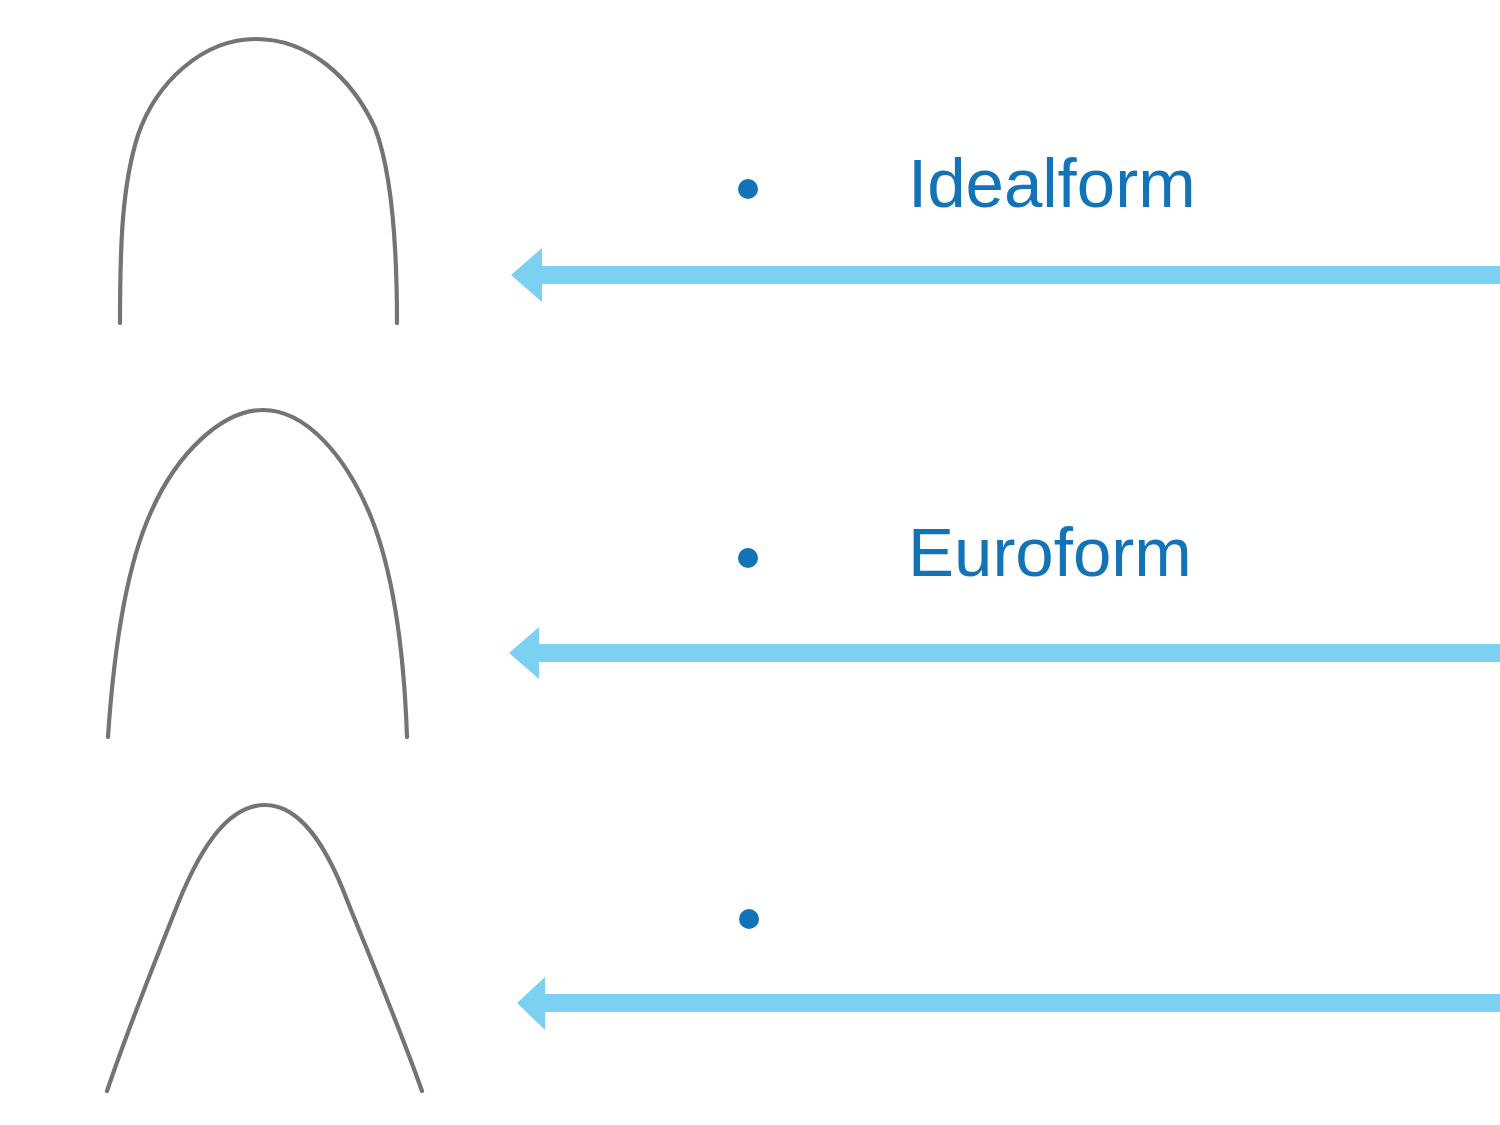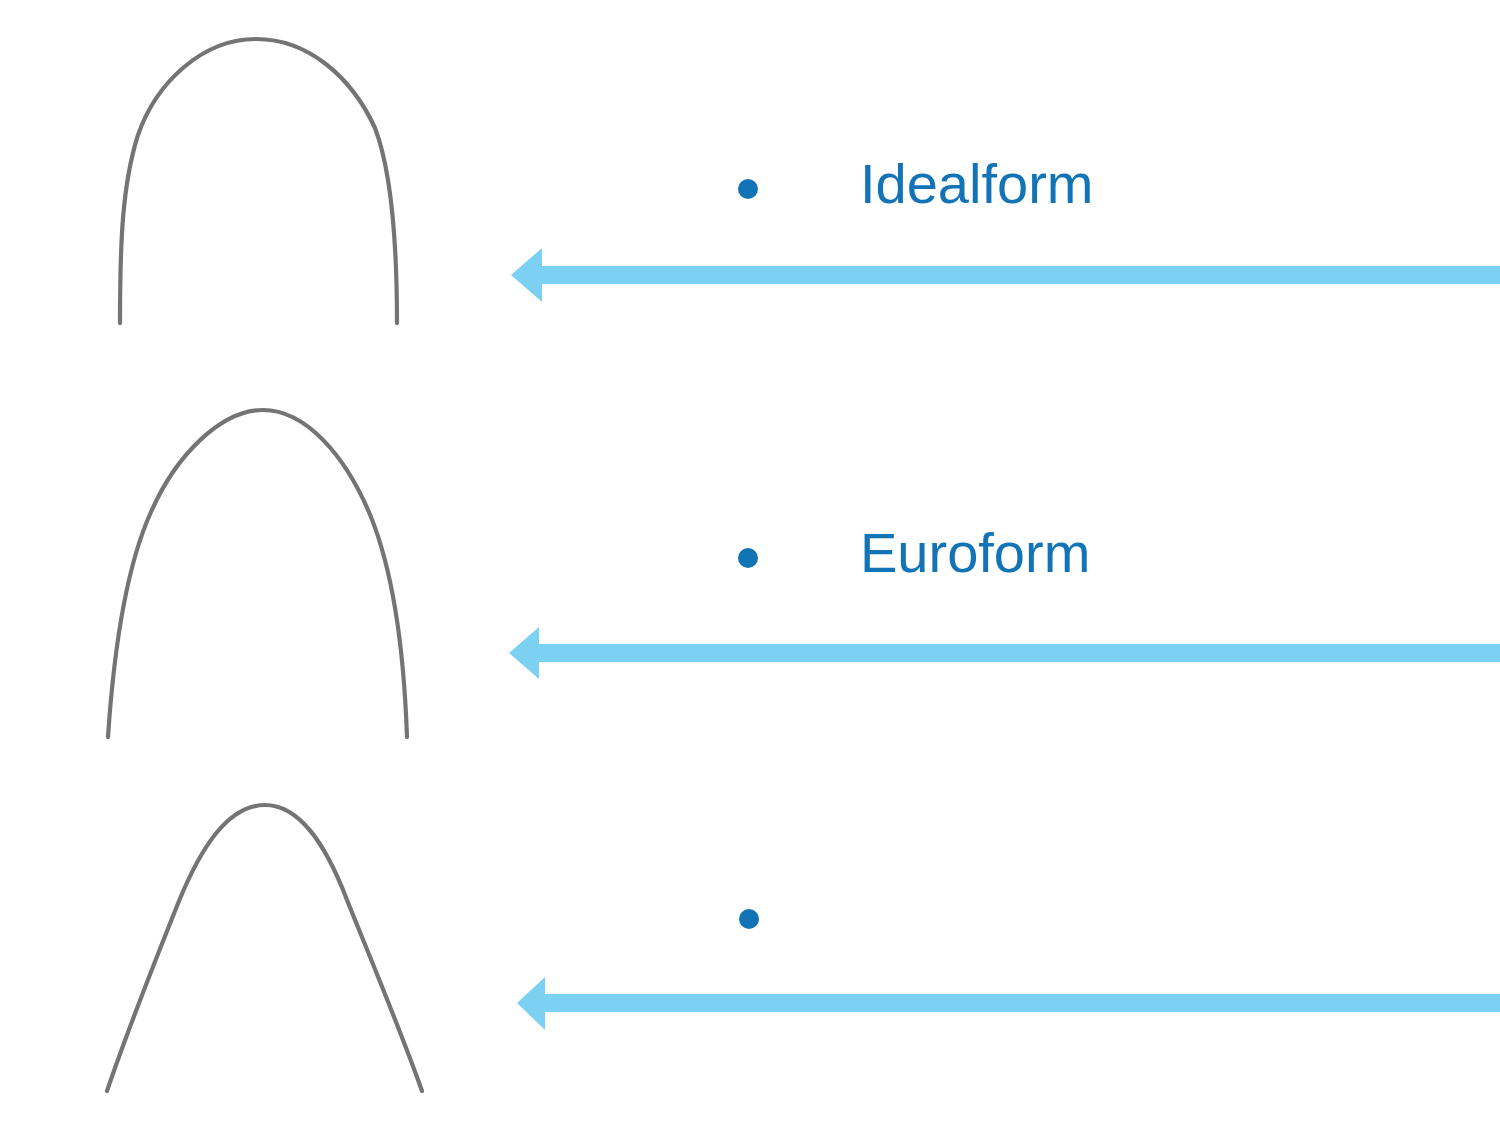--- a/index.html
+++ b/index.html
@@ -29,22 +29,22 @@
     height: 20px;
     border-radius: 50%;
     background: var(--bullet, #1273B6);
     
     color: transparent;
     overflow: hidden;
     font-size: 1px;
   }
   .label {
     position: absolute;
-    left: 860px;
-    font-size: 56px;
+    left: 908px;
+    font-size: 69px;
     line-height: 82px;
     color: var(--accent, #1273B6);
     white-space: nowrap;
     letter-spacing: 0px;
   }
   .arrow {
     position: absolute;
   }
   .arrow polygon {
     fill: var(--arrow, #7CD0F2);

